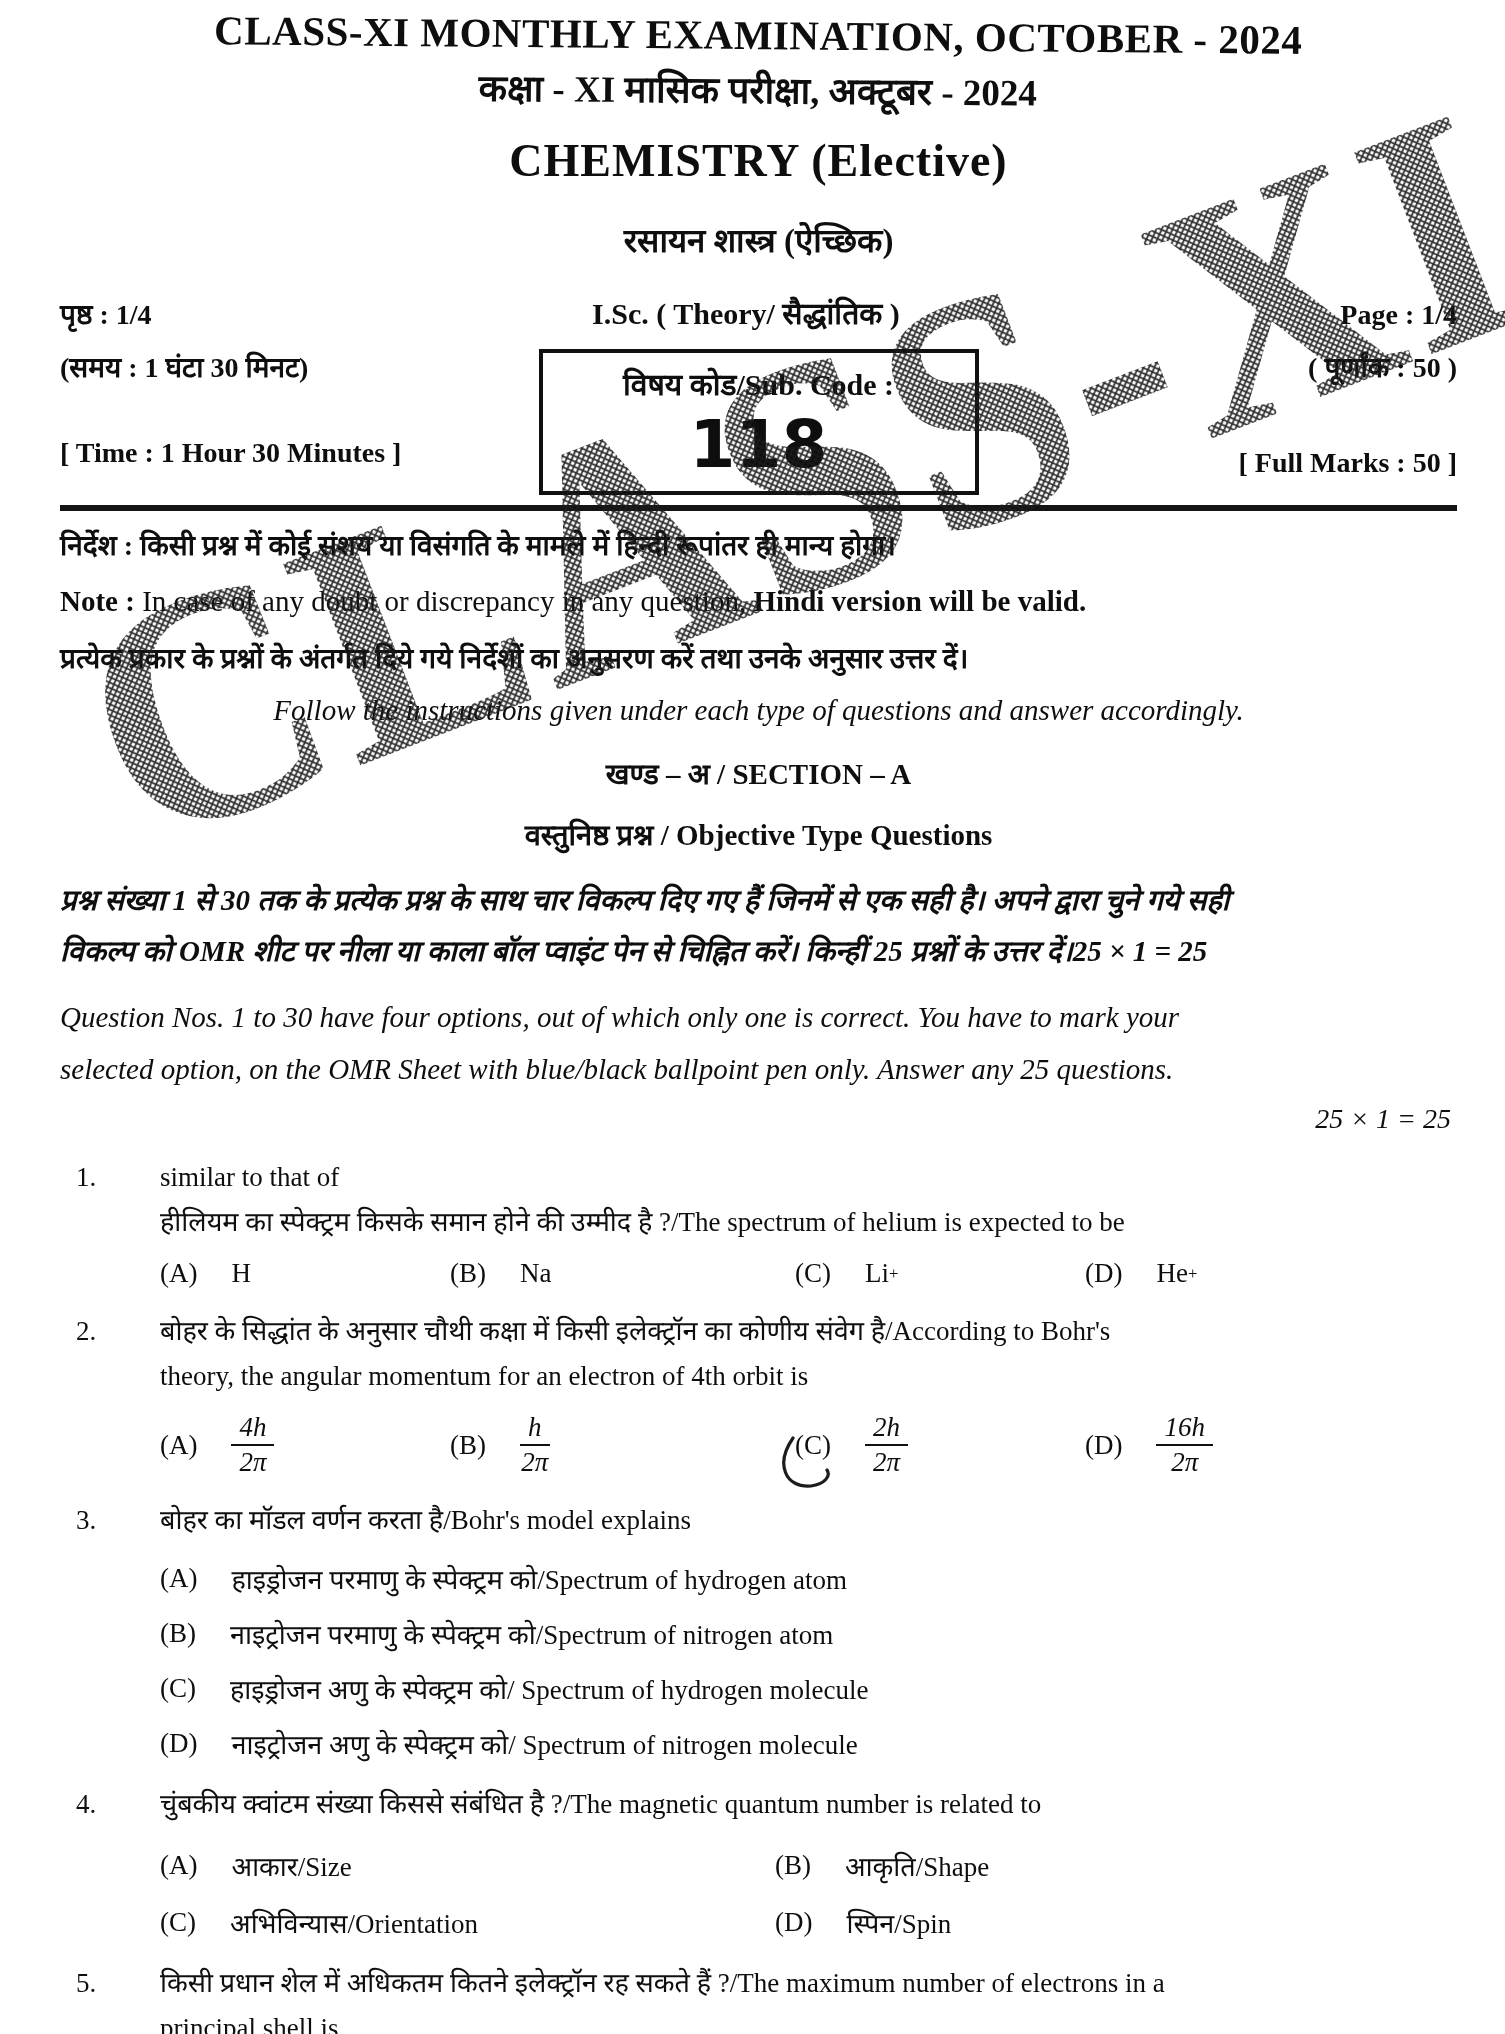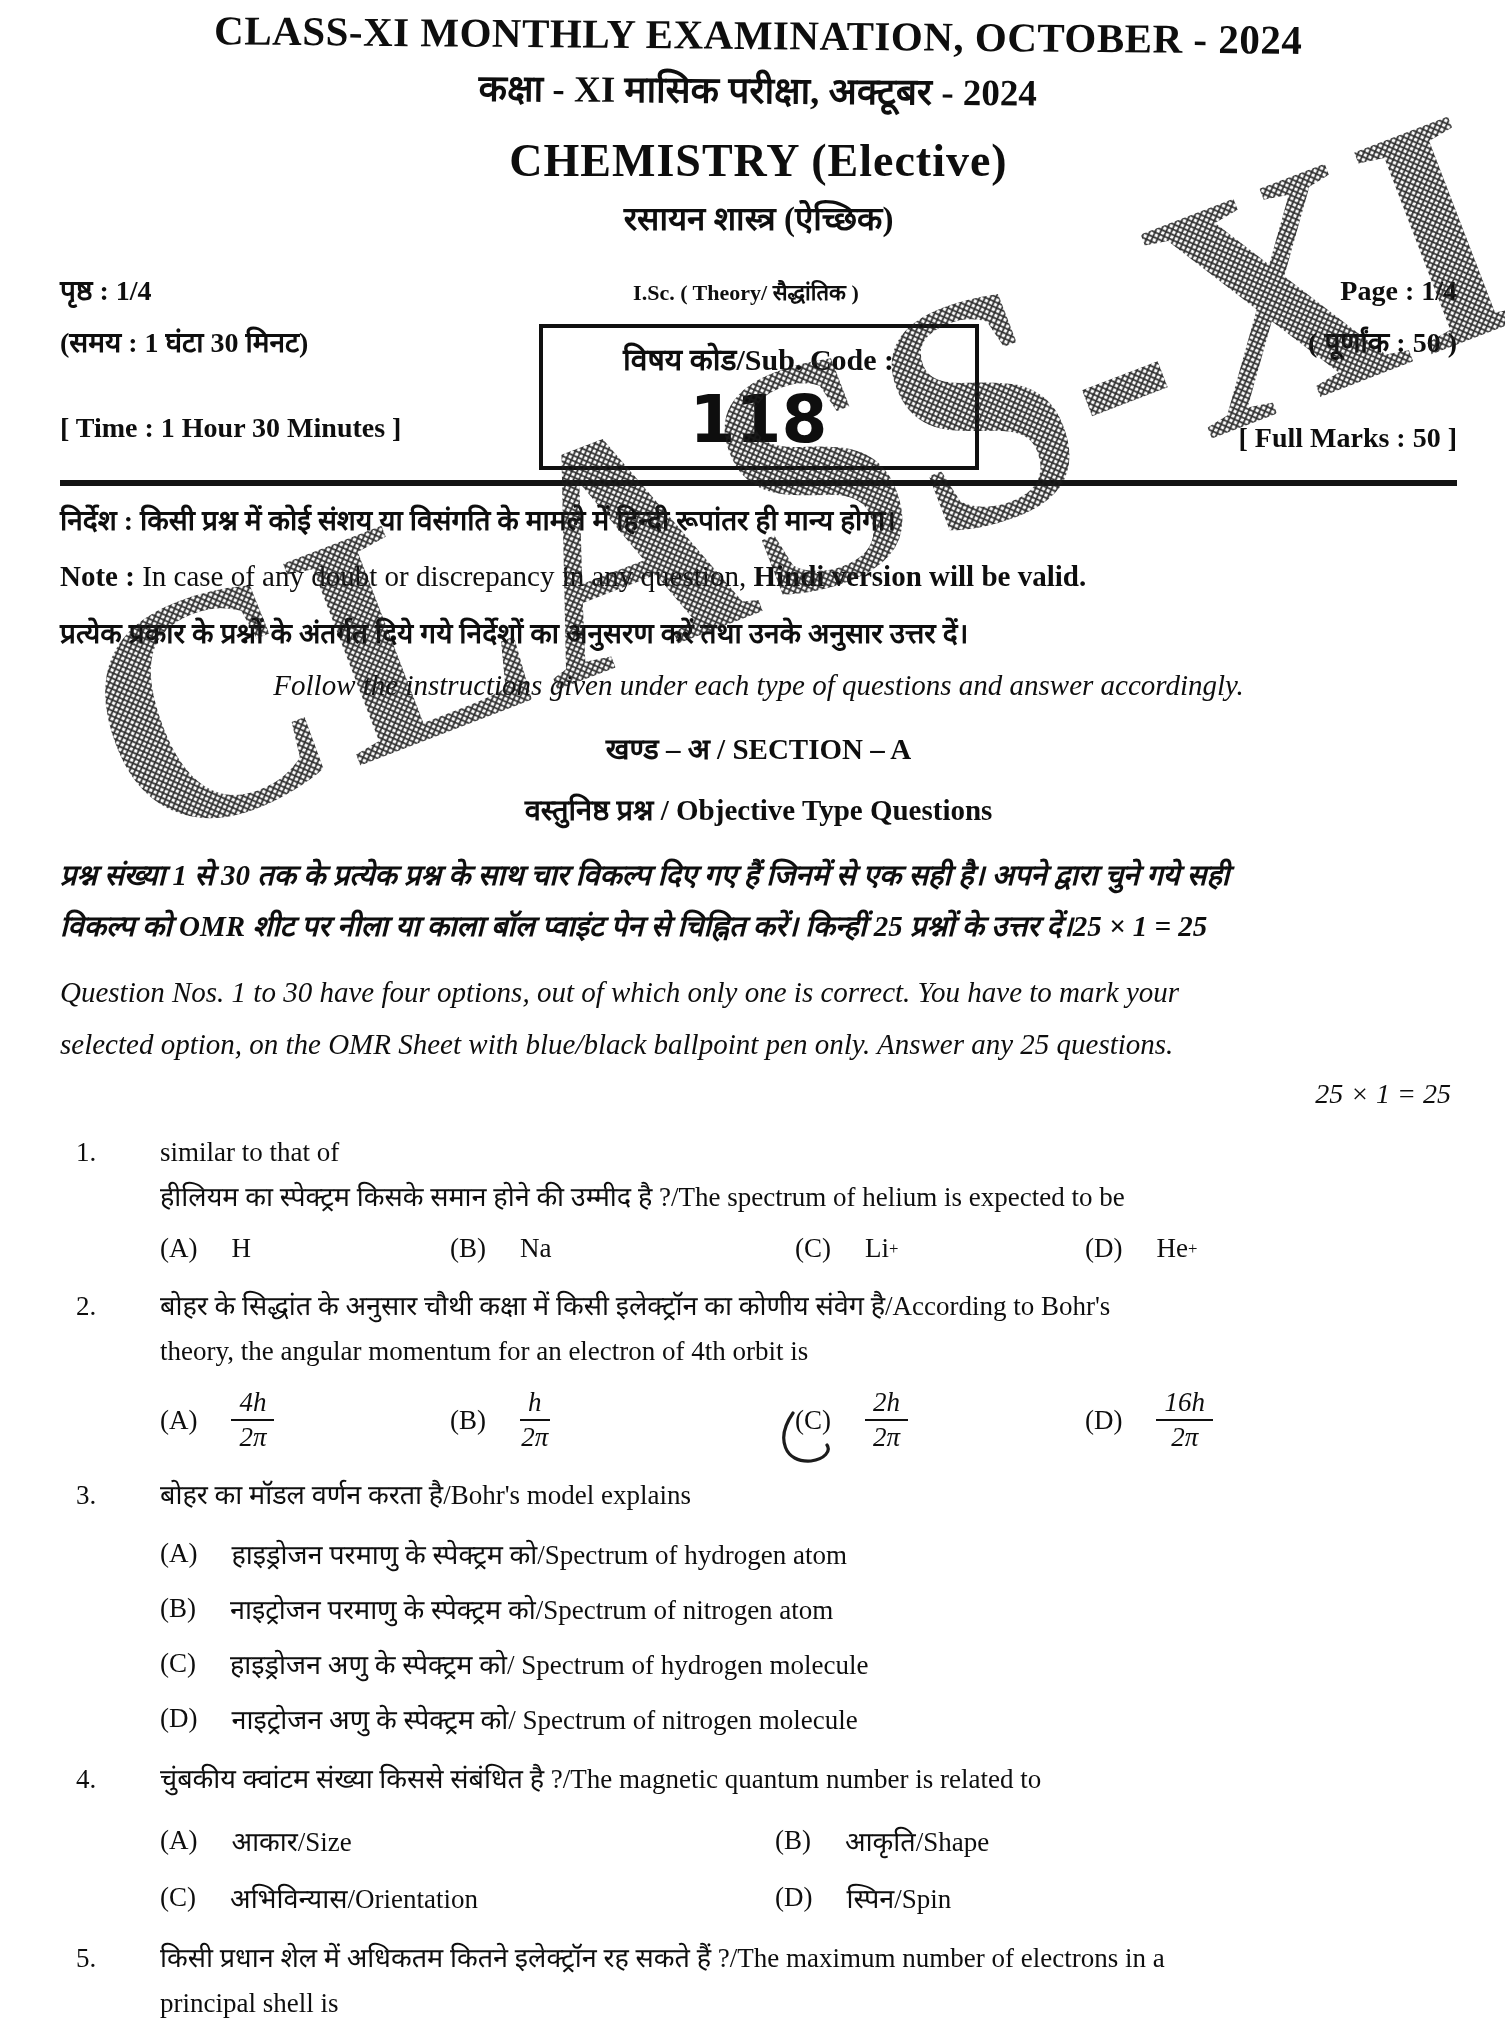--- a/index.html
+++ b/index.html
@@ -9,24 +9,24 @@
     font-family:"Liberation Serif","DejaVu Serif",serif;
     font-size:27px;
   }
   .sheet{position:relative;z-index:1;padding:6px 48px 0 60px;}
 
   
   .title-block{transform:rotate(0.5deg);transform-origin:left top;}
   .title-en{text-align:center;font-weight:bold;font-size:41px;letter-spacing:0.5px;line-height:1.15;}
   .title-hi{text-align:center;font-weight:bold;font-size:37px;margin-top:4px;}
   .subject-en{text-align:center;font-weight:bold;font-size:46px;margin-top:26px;letter-spacing:1px;}
-  .subject-hi{text-align:center;font-weight:bold;font-size:33px;margin-top:8px;}
+  .subject-hi{text-align:center;font-weight:bold;font-size:33px;margin-top:30px;}
 
   .row-stream{display:flex;justify-content:space-between;align-items:baseline;margin-top:30px;font-weight:bold;font-size:28px;}
-  .stream-center{font-size:22px;}
+  .stream-center{font-size:30px;}
 
   .info-grid{display:grid;grid-template-columns:1fr 440px 1fr;margin-top:14px;align-items:start;}
   .info-left div, .info-right div{font-size:28px;font-weight:bold;}
   .info-left .l2{margin-top:52px;}
   .info-right{text-align:right;}
   .info-right .l2{margin-top:62px;}
   .code-box{
     border:4px solid #101010;text-align:center;padding:10px 6px 12px 6px;margin-top:2px;
   }
   .code-label{font-weight:bold;font-size:30px;}

